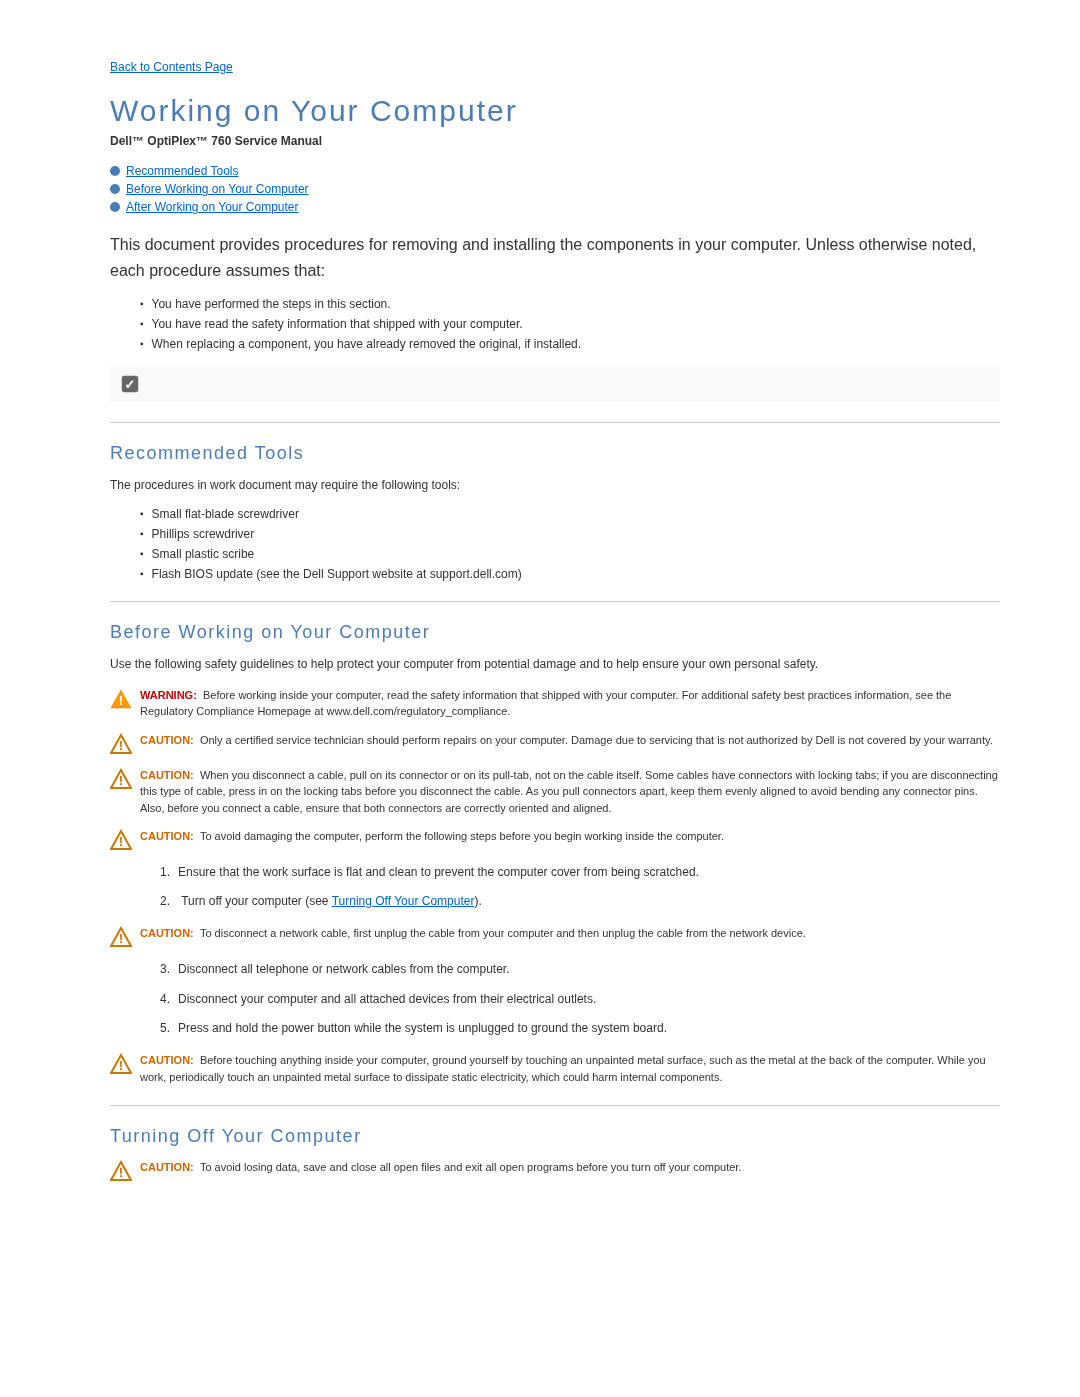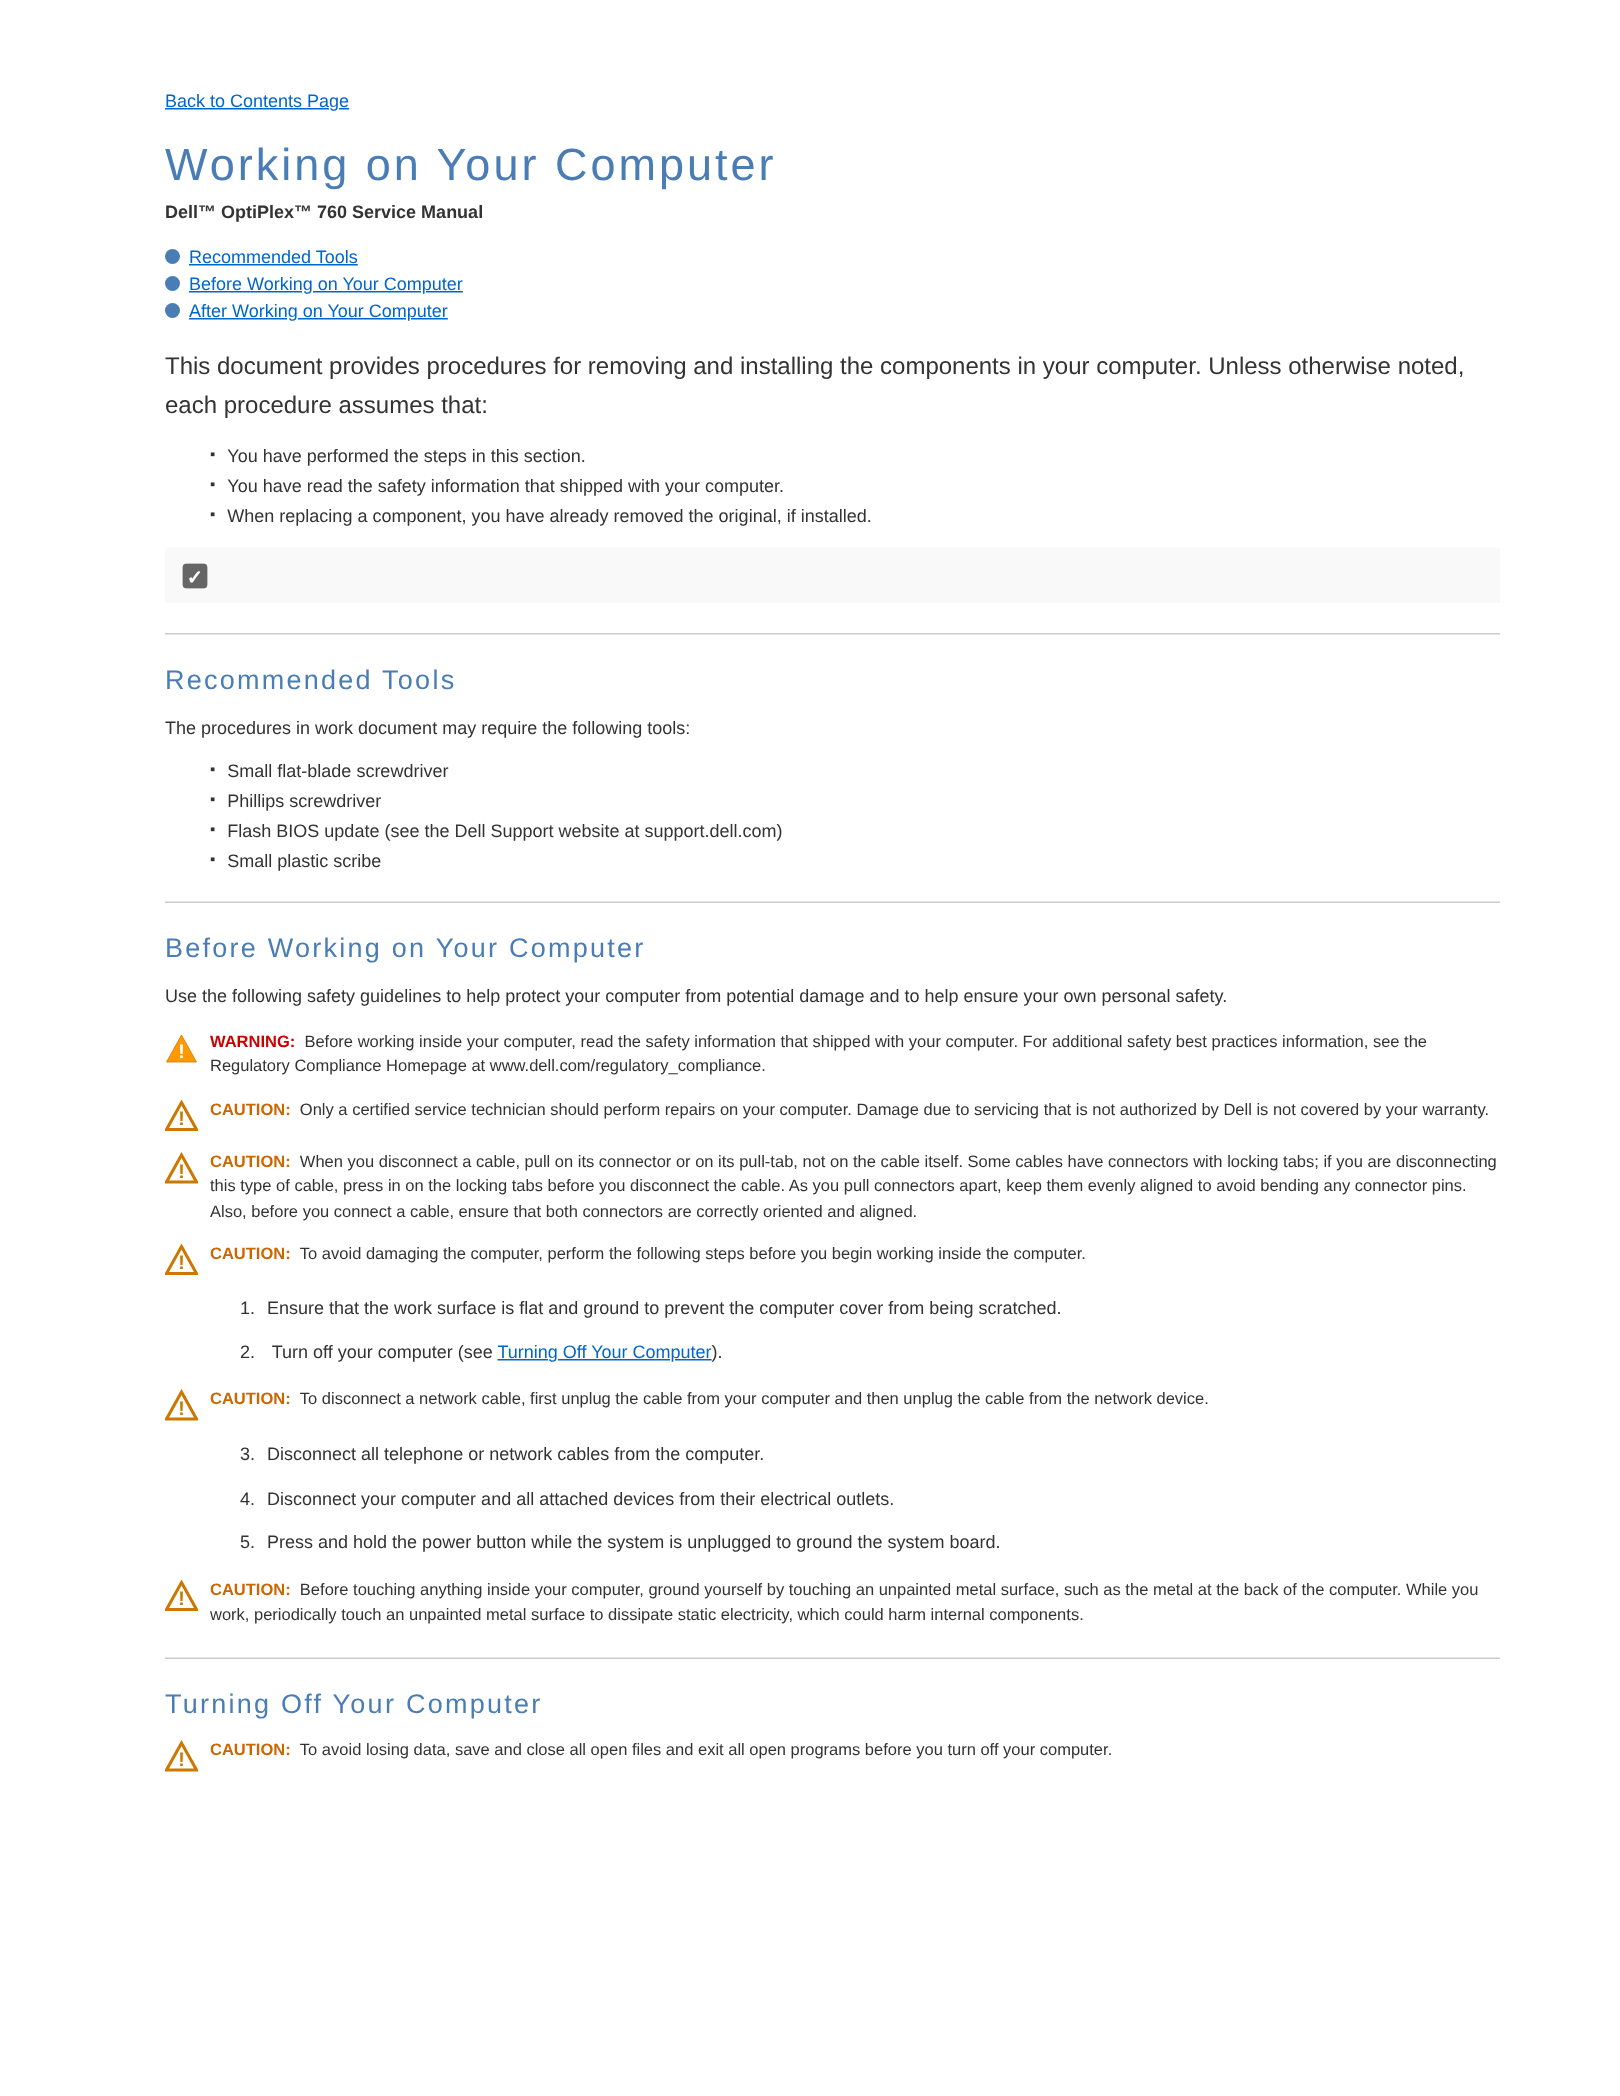--- a/index.html
+++ b/index.html
@@ -235,24 +235,24 @@
 <p class="section-text">The procedures in work document may require the following tools:</p>
 
 <ul class="tools-list">
   <li>
       <span>Small flat-blade screwdriver</span>
     </li>
   <li>
       <span>Phillips screwdriver</span>
     </li>
   <li>
+      <span>Small plastic scribe</span>
+    </li>
+  <li>
       <span>Flash BIOS update (see the Dell Support website at support.dell.com)</span>
-    </li>
-  <li>
-      <span>Small plastic scribe</span>
     </li>
 </ul>
 
 <hr class="divider">
 
 <h2 class="section-title" id="before-working">Before Working on Your Computer</h2>
 <p class="section-text">Use the following safety guidelines to help protect your computer from potential damage and to help ensure your own personal safety.</p>
 
 <div class="warning-box">
   <svg class="warning-icon" viewBox="0 0 22 22" fill="none" xmlns="http://www.w3.org/2000/svg">
@@ -293,21 +293,21 @@
     <text x="11" y="17" text-anchor="middle" fill="#cc7700" font-size="13" font-weight="bold" font-family="Arial">!</text>
   </svg>
   <span>
     <span class="caution-label">CAUTION:</span>
     &nbsp;<span>To avoid damaging the computer, perform the following steps before you begin working inside the computer.</span>
   </span>
 </div>
 
 <ol class="ordered-list" style="list-style:none; margin-left:50px;">
   <li style="margin-bottom:10px;">
-    <span class="num">1.</span><span>Ensure that the work surface is flat and ground to prevent the computer cover from being scratched.</span>
+    <span class="num">1.</span><span>Ensure that the work surface is flat and clean to prevent the computer cover from being scratched.</span>
   </li>
   <li style="margin-bottom:10px;">
     <span class="num">2.</span>
     <span>Turn off your computer (see <a class="inline-link" href="#turning-off">Turning Off Your Computer</a>).</span>
   </li>
 </ol>
 
 <div class="warning-box">
   <svg class="warning-icon" viewBox="0 0 22 22" fill="none" xmlns="http://www.w3.org/2000/svg">
     <polygon points="11,2 21,20 1,20" fill="none" stroke="#cc7700" stroke-width="2"></polygon>

